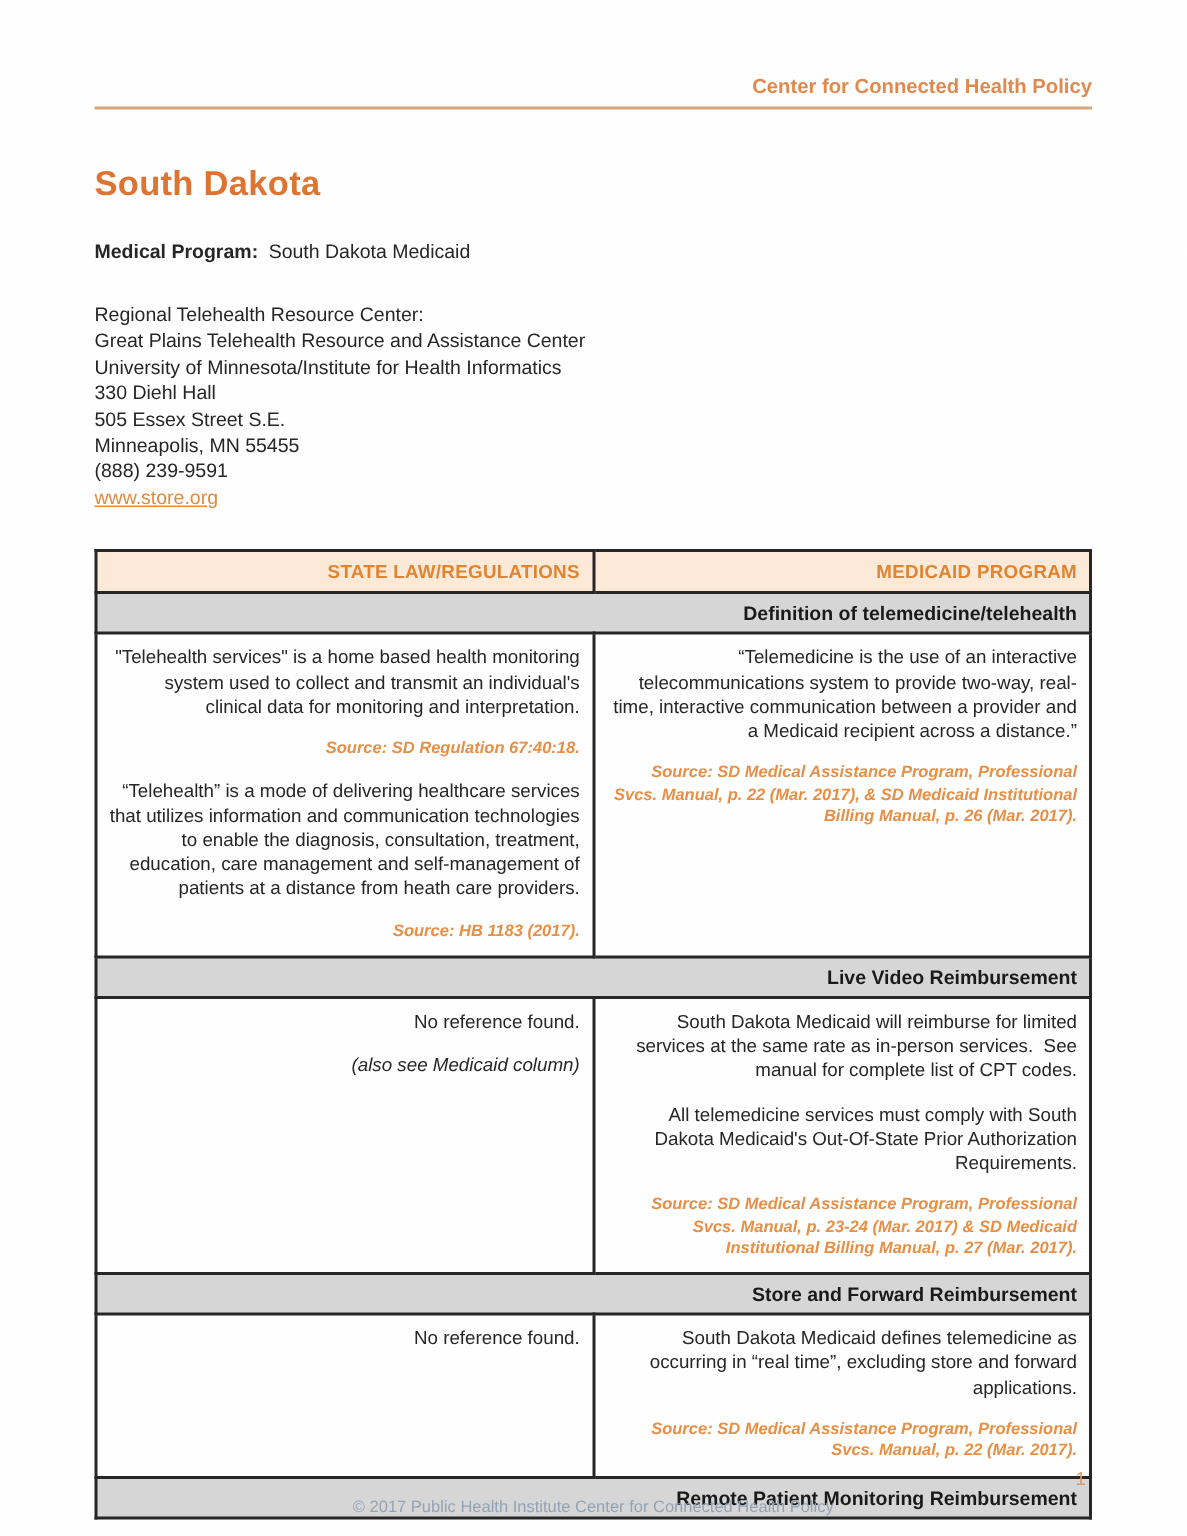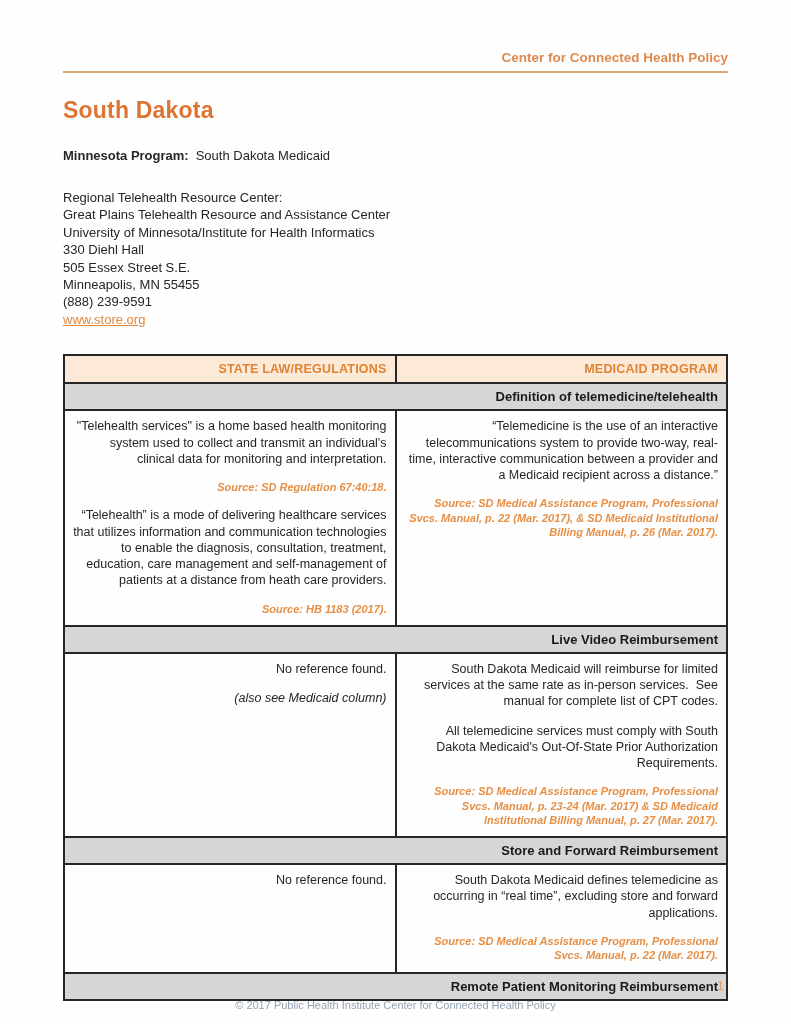--- a/index.html
+++ b/index.html
@@ -24,21 +24,21 @@
     font-weight: bold;
   }
   .brand-rule {
     border: none;
     border-top: 2px solid var(--rule-tan, #D9A878);
     margin: 6px 0 0 0;
   }
 
   
   .doc-title {
-    margin: 24px 0 0 0;
+    margin: 36px 0 0 0;
     font-size: 23px;
     font-weight: bold;
     color: var(--title-orange, #DD7431);
     letter-spacing: 0.2px;
   }
 
   
   .meta-line { margin-top: 24px; font-size: 13px; }
   .meta-line .label { font-weight: bold; }
   .meta-line .value { margin-left: 7px; margin-top: 20px; }
@@ -118,21 +118,21 @@
 <body>
 
 <div class="page">
   <div class="content">
     <div class="brand">Center for Connected Health Policy</div>
     <hr class="brand-rule">
 
     <h1 class="doc-title">South Dakota</h1>
 
     <div class="meta-line">
-      <span class="label">Minnesota Program:</span><span class="value">South Dakota Medicaid</span>
+      <span class="label">Medical Program:</span><span class="value">South Dakota Medicaid</span>
     </div>
 
 
     <div class="rtrc">
       <div class="label">Regional Telehealth Resource Center:</div>
       <div>Great Plains Telehealth Resource and Assistance Center</div>
       <div>University of Minnesota/Institute for Health Informatics</div>
       <div>330 Diehl Hall</div>
       <div>505 Essex Street S.E.</div>
       <div>Minneapolis, MN 55455</div>

